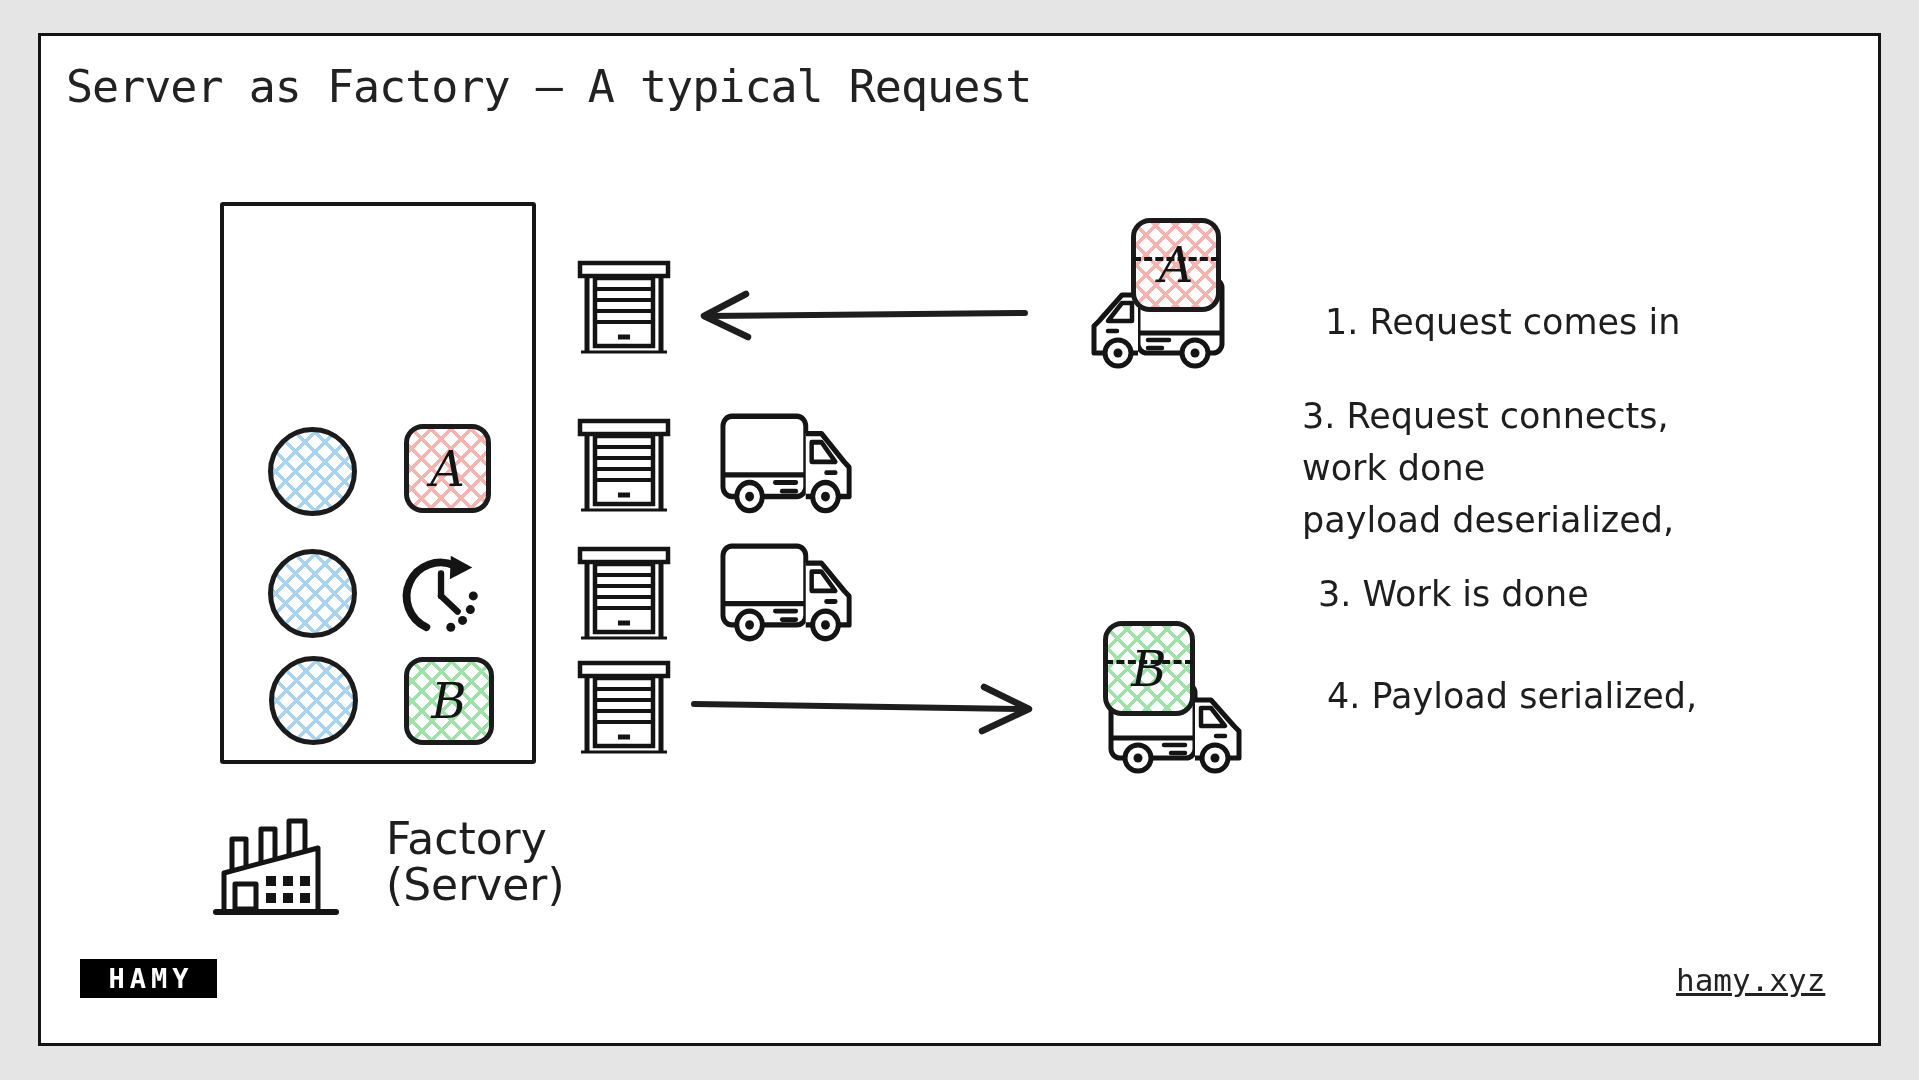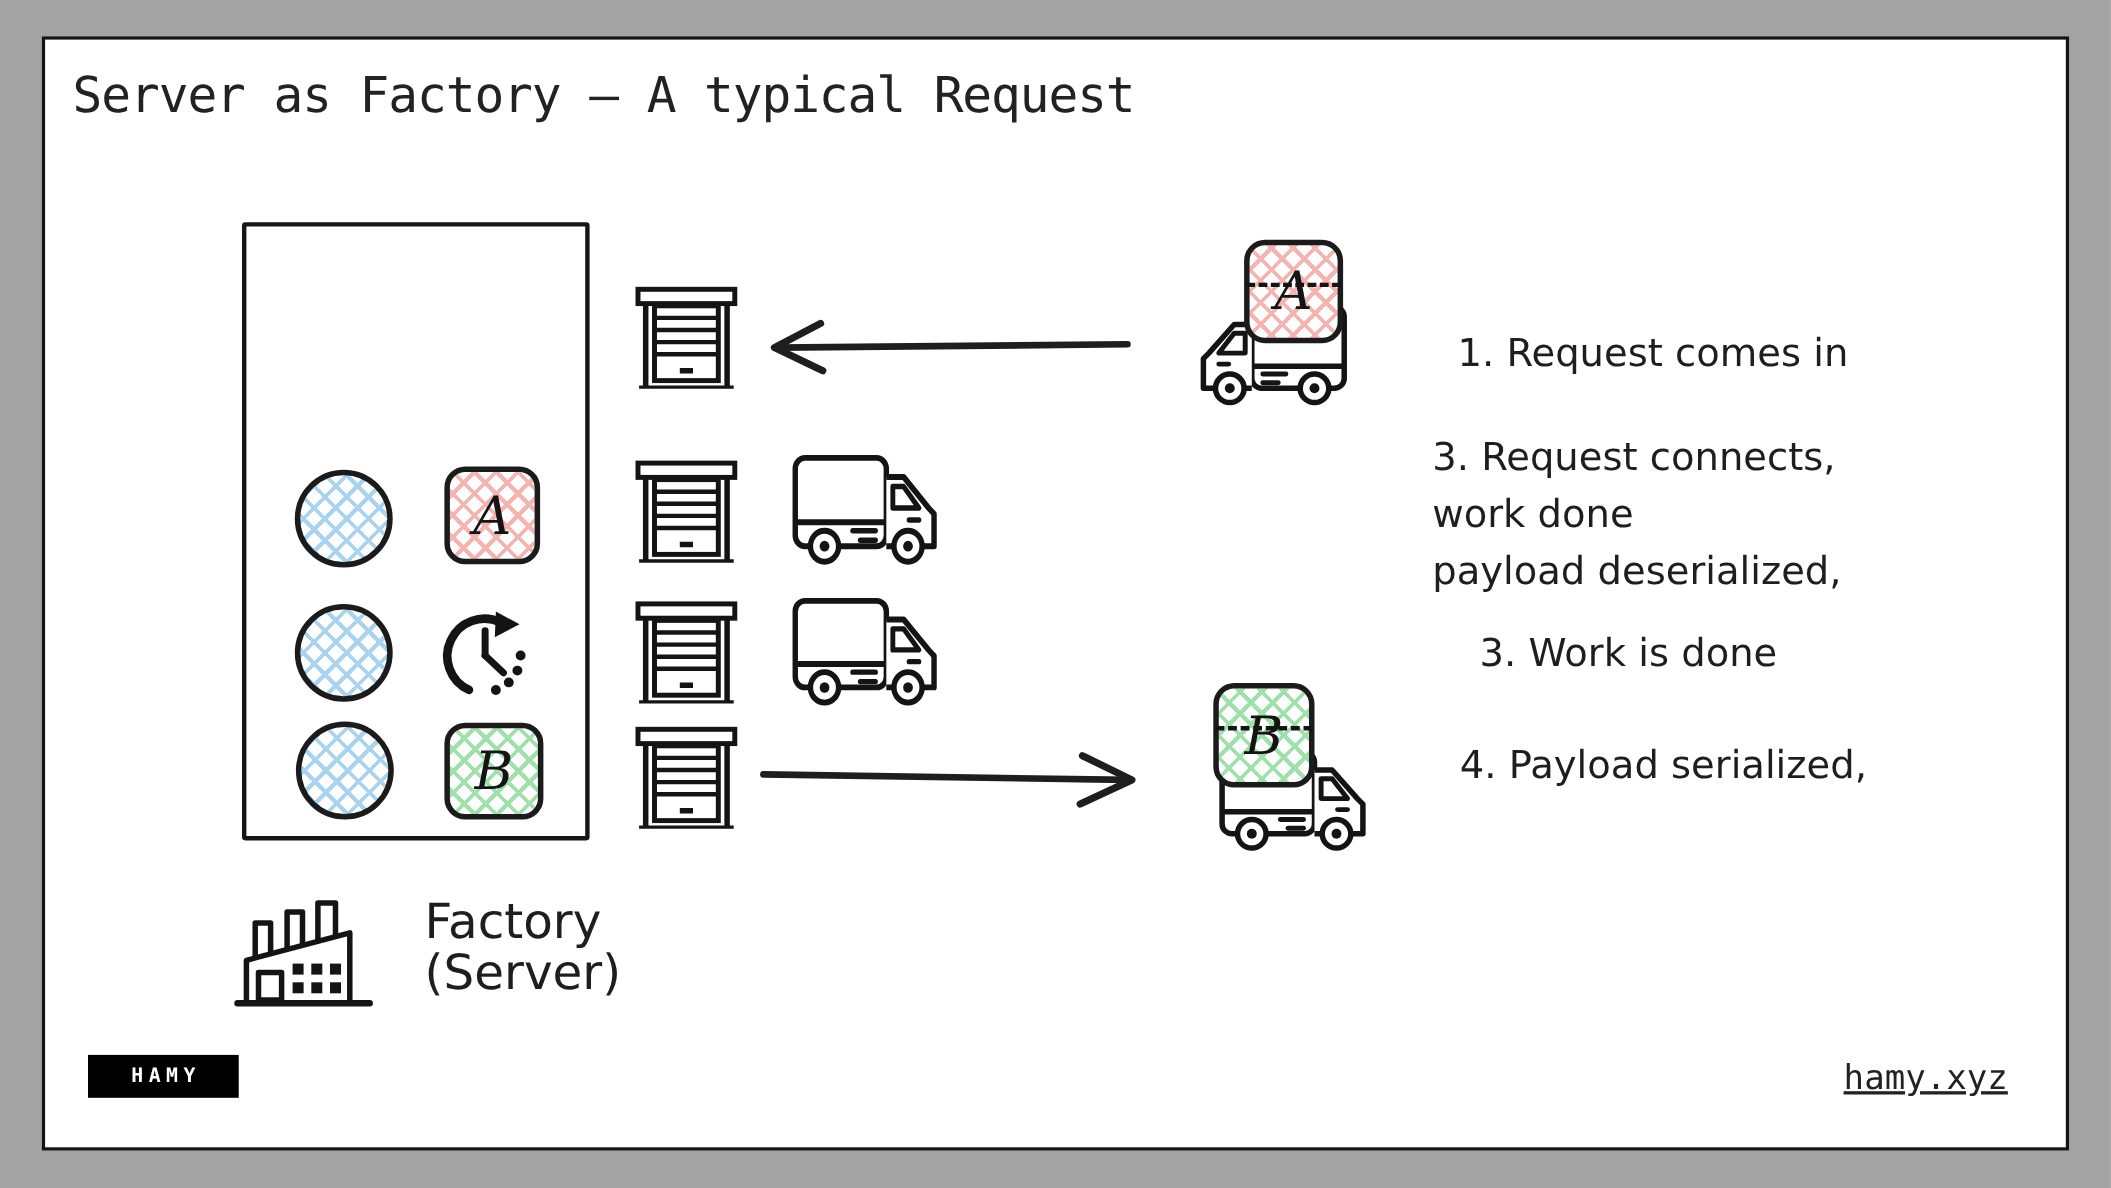--- a/index.html
+++ b/index.html
@@ -4,21 +4,21 @@
 <style>
   :root{
     --ink:#1b1b1b;
     --hatch-blue:#a8d4f2;
     --hatch-pink:#f6b3b0;
     --hatch-green:#9fe2a9;
   }
   *{margin:0;padding:0;box-sizing:border-box;}
   html,body{width:1919px;height:1080px;background:#fff;overflow:hidden;
     font-family:"DejaVu Sans",sans-serif;color:var(--ink);}
-  #canvas{position:absolute;left:0;top:0;width:1919px;height:1080px;background:#a3a3a3;}
+  #canvas{position:absolute;left:0;top:0;width:1919px;height:1080px;background:#e5e5e5;}
   .frame{position:absolute;left:38px;top:33px;width:1843px;height:1013px;
     border:3px solid #141414;background:#fff;}
   .abs{position:absolute;}
   .title{left:66px;top:60px;font-family:"DejaVu Sans Mono",monospace;
     font-size:45px;letter-spacing:-1px;color:#222;white-space:nowrap;}
   
   .factory-box{left:220px;top:202px;width:316px;height:562px;
     border:4px solid #161616;border-radius:3px;background:#fff;}
   
   .hatch-blue{background-image:
@@ -35,27 +35,27 @@
     display:flex;align-items:center;justify-content:center;background-color:#fff;}
   .pkg-letter{font-family:"DejaVu Serif",serif;font-style:italic;
     font-size:48px;line-height:1;color:#141414;}
   .pkg-dash{position:absolute;left:-3px;right:-3px;top:40%;
     border-top:4px dashed #141414;}
   
   .step{font-size:35px;line-height:52px;color:#1e1e1e;white-space:nowrap;}
   .step span{display:block;}
   .s1{left:1325px;top:296px;}
   .s2{left:1302px;top:390px;}
-  .s3{left:1318px;top:568px;margin-left:27px;}
+  .s3{left:1318px;top:568px;}
   .s4{left:1303px;top:670px;margin-left:24px;}
   .factory-label{font-size:44px;line-height:46px;color:#1e1e1e;}
   .logo{left:80px;top:959px;width:137px;height:39px;background:#000;
     display:flex;align-items:center;justify-content:center;}
   .logo span{color:#fff;font-family:"DejaVu Sans Mono",monospace;
-    font-weight:bold;font-size:18px;letter-spacing:5px;padding-left:5px;text-align:center;}
+    font-weight:bold;font-size:27px;letter-spacing:5px;padding-left:5px;text-align:center;}
   .site{left:1676px;top:962px;font-family:"DejaVu Sans Mono",monospace;
     font-size:31px;color:#222;text-decoration:underline;}
   svg{display:block;}
 </style>
 </head>
 <body>
 
 <div id="canvas">
   <div class="frame"></div>
 

